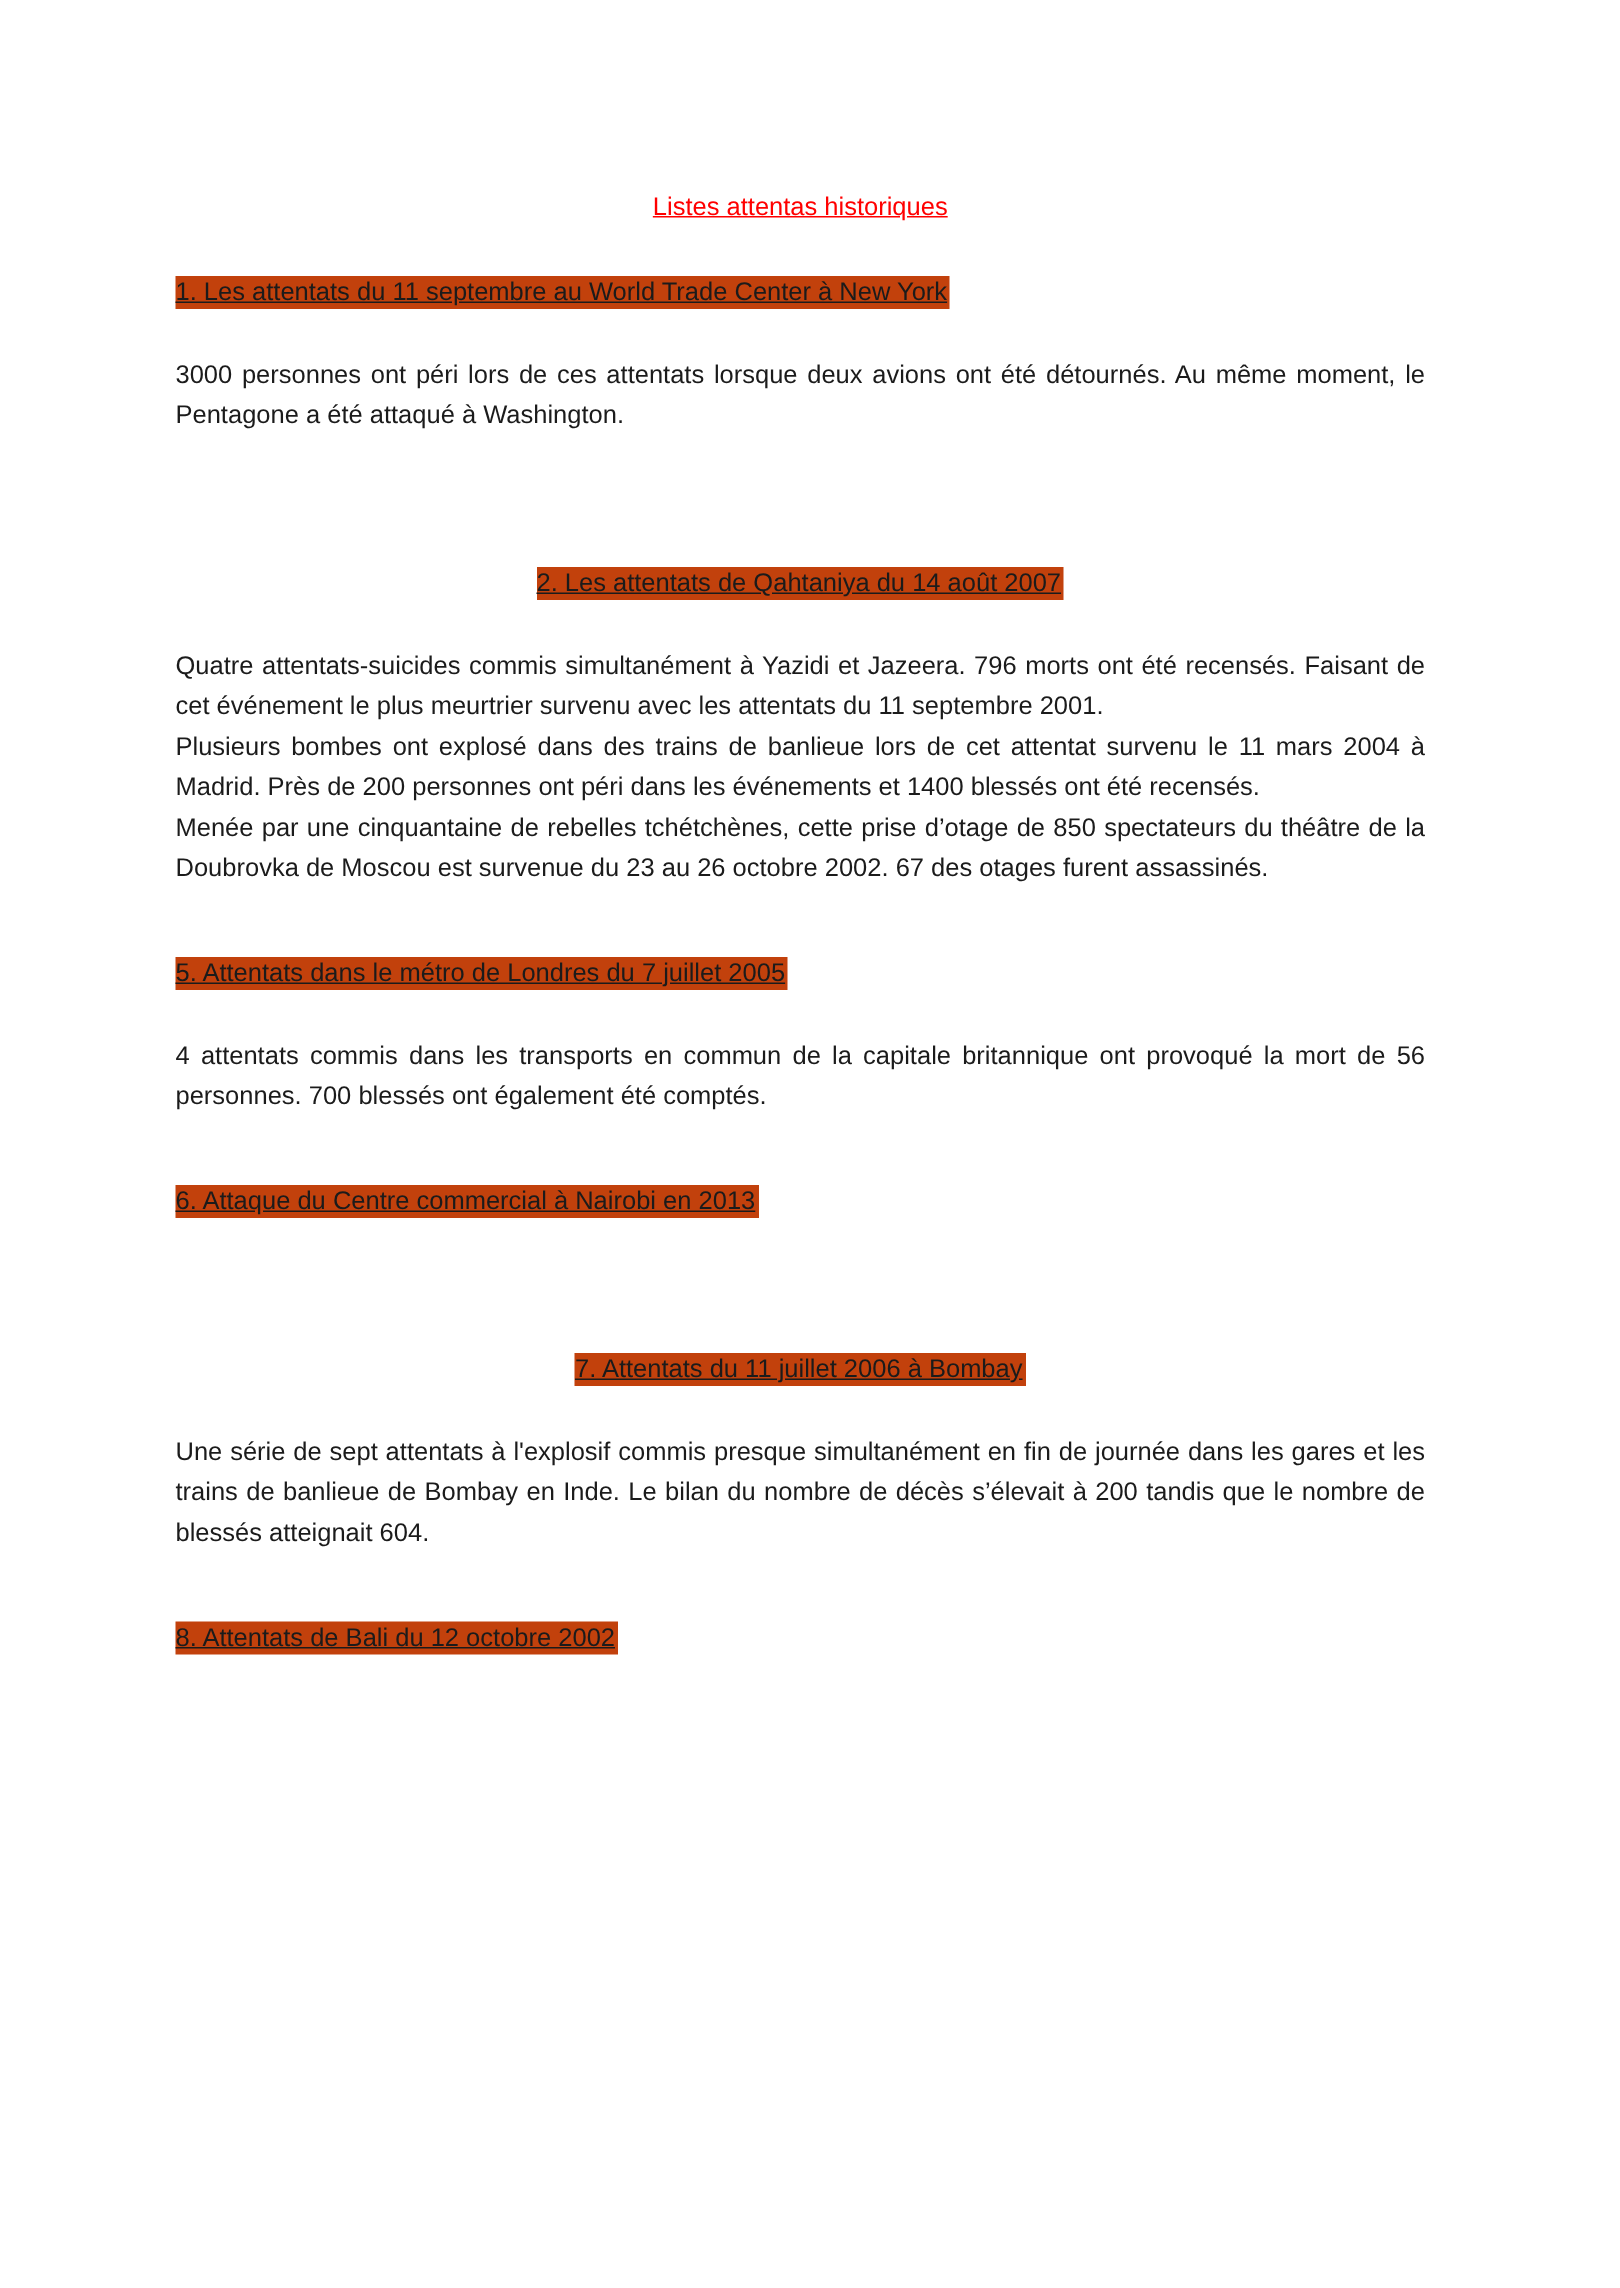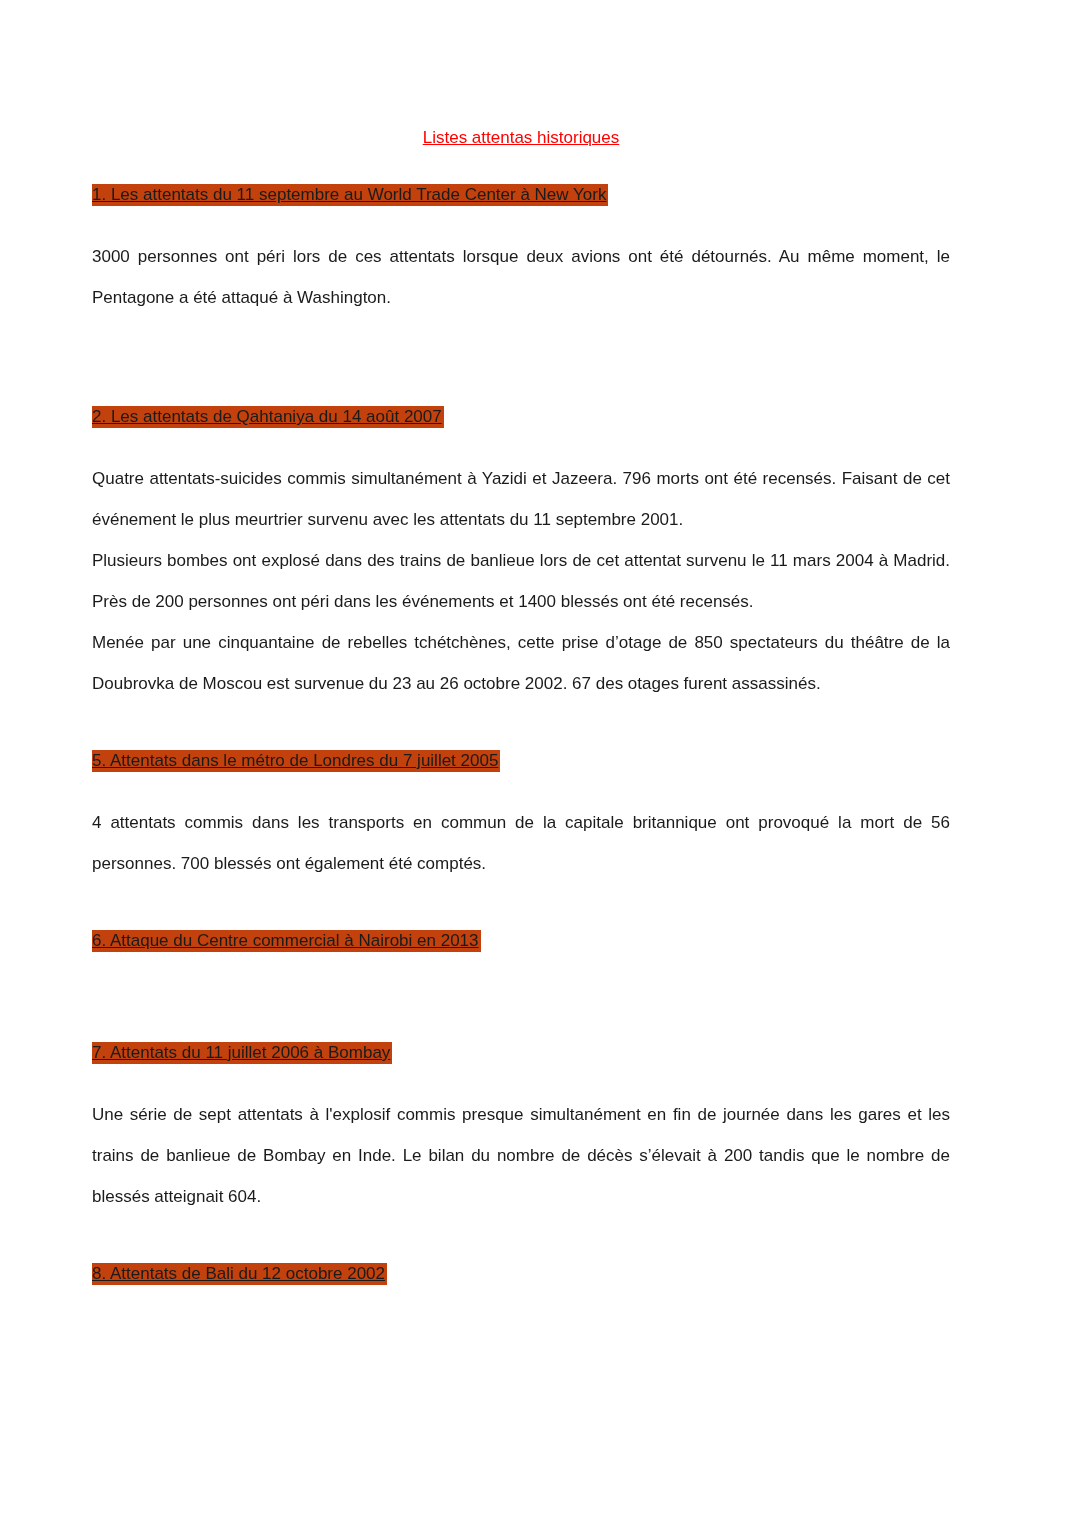--- a/index.html
+++ b/index.html
@@ -11,21 +11,21 @@
     width: 1080px;
     height: 1525px;
     font-family: "Liberation Sans", sans-serif;
     color: #1b1b1b;
     overflow: hidden;
   }
   .page {
     box-sizing: border-box;
     width: 1080px;
     height: 1525px;
-    padding: 128px 130px 40px 92px;
+    padding: 128px 130px 40px 117px;
   }
   .doc-title {
     display: block;
     text-align: center;
     font-size: 17px;
     font-weight: normal;
     margin: 0 0 34px 0;
   }
   .doc-title span {
     color: #ff0000;
@@ -40,24 +40,25 @@
   .section-heading .hl {
     background: #c2410c;
     text-decoration: underline;
     padding: 1px 2px 2px 0;
   }
   .section-heading.first {
     margin-top: 0;
   }
   .section-heading.extra-space {
     margin-top: 86px;
+    text-align: center;
   }
   .section-body {
     font-size: 17px;
-    line-height: 41px;
+    line-height: 27px;
     margin: 0;
     text-align: justify;
   }
 </style>
 </head>
 <body>
 
 <div class="page">
 
   <h1 class="doc-title">

